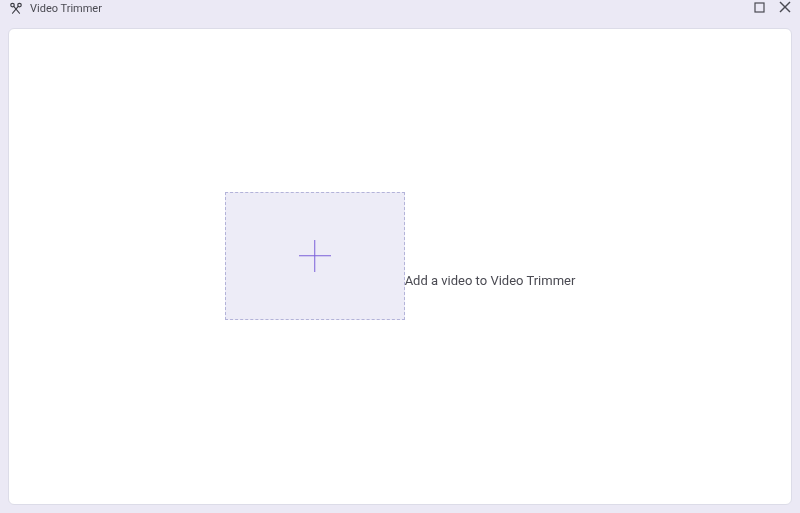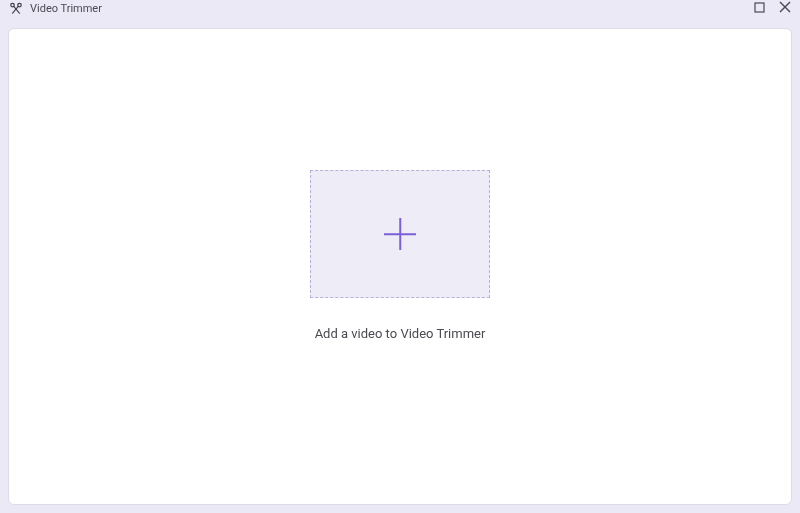--- a/index.html
+++ b/index.html
@@ -56,21 +56,21 @@
       justify-content: center;
       cursor: pointer;
     }
     .content-area {
       flex: 1;
       margin: 0 8px 8px 8px;
       background: #ffffff;
       border-radius: 6px;
       border: 1px solid #dcdce8;
       display: flex;
-      flex-direction: column;
+      flex-direction: row;
       align-items: center;
       justify-content: center;
     }
     .drop-zone {
       width: 180px;
       height: 128px;
       border: 1.5px dashed #b3b3d9;
       background: #edecf7;
       display: flex;
       align-items: center;

